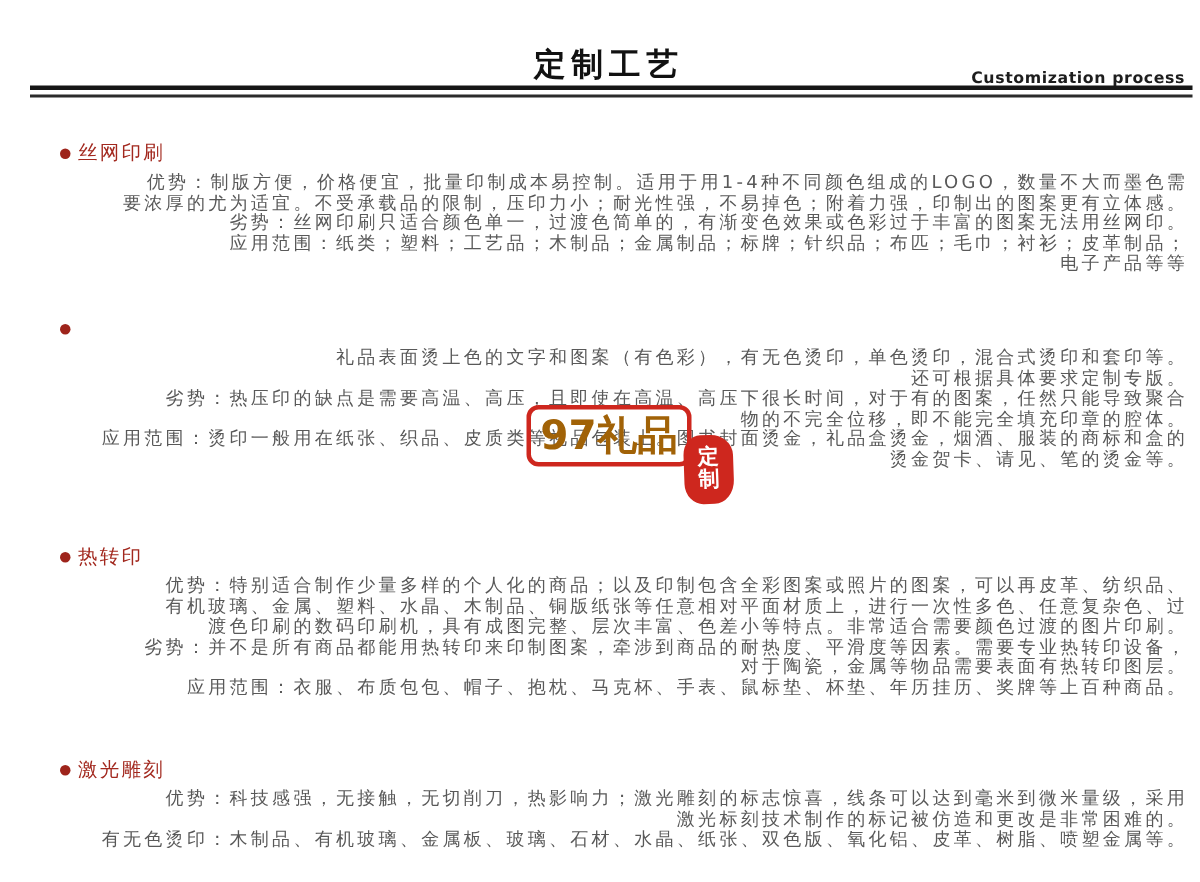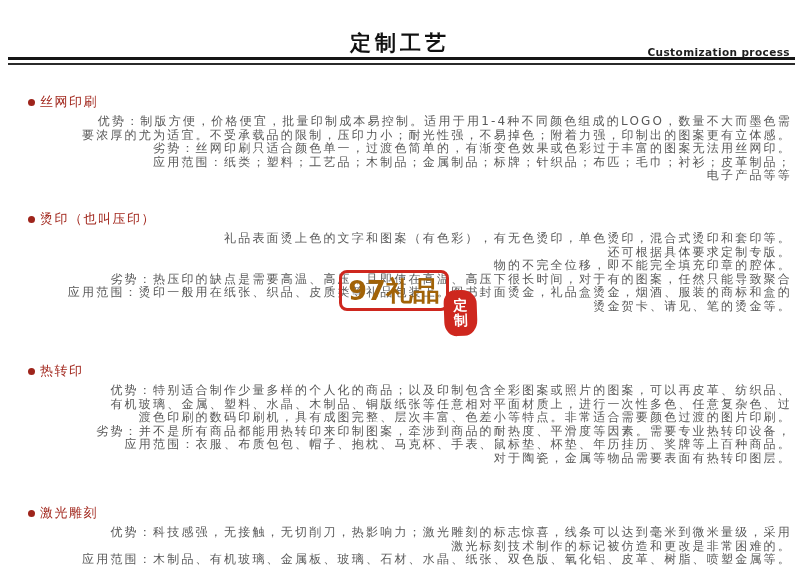--- a/index.html
+++ b/index.html
@@ -3,21 +3,21 @@
 <meta charset="utf-8">
 <style>
   html, body { margin:0; padding:0; }
   body {
     width:800px; height:588px;
     background:#ffffff;
     font-family:"DejaVu Sans", sans-serif;
     position:relative;
     overflow:hidden;
   }
-  .page { position:absolute; inset:0; }
+  .page { position:absolute; inset:0;margin-left:12px; }
 
   .title {
     position:absolute; top:29px; left:0; width:100%;
     text-align:center;
     font-size:21px; font-weight:bold; color:#111111;
     letter-spacing:4px;
   }
   .subtitle {
     position:absolute; top:46px; right:10px;
     font-size:10.5px; font-weight:bold; color:#1d1d1d;
@@ -95,56 +95,55 @@
       <div class="ln">要浓厚的尤为适宜。不受承载品的限制，压印力小；耐光性强，不易掉色；附着力强，印制出的图案更有立体感。</div>
       <div class="ln">劣势：丝网印刷只适合颜色单一，过渡色简单的，有渐变色效果或色彩过于丰富的图案无法用丝网印。</div>
       <div class="ln">应用范围：纸类；塑料；工艺品；木制品；金属制品；标牌；针织品；布匹；毛巾；衬衫；皮革制品；</div>
       <div class="ln">电子产品等等</div>
     </div>
   </section>
 
   <section class="sec sec-2">
     <div class="sec-h">
       <span class="bullet"></span>
-      <span class="sec-title">烫印（也叫压印）</span>
     </div>
     <div class="sec-b">
       <div class="ln">礼品表面烫上色的文字和图案（有色彩），有无色烫印，单色烫印，混合式烫印和套印等。</div>
       <div class="ln">还可根据具体要求定制专版。</div>
+      <div class="ln">劣势：热压印的缺点是需要高温、高压，且即使在高温、高压下很长时间，对于有的图案，任然只能导致聚合</div>
       <div class="ln">物的不完全位移，即不能完全填充印章的腔体。</div>
-      <div class="ln">劣势：热压印的缺点是需要高温、高压，且即使在高温、高压下很长时间，对于有的图案，任然只能导致聚合</div>
       <div class="ln">应用范围：烫印一般用在纸张、织品、皮质类等礼品包装上。图书封面烫金，礼品盒烫金，烟酒、服装的商标和盒的</div>
       <div class="ln">烫金贺卡、请见、笔的烫金等。</div>
     </div>
   </section>
 
   <section class="sec sec-3">
     <div class="sec-h">
       <span class="bullet"></span>
       <span class="sec-title">热转印</span>
     </div>
     <div class="sec-b">
       <div class="ln">优势：特别适合制作少量多样的个人化的商品；以及印制包含全彩图案或照片的图案，可以再皮革、纺织品、</div>
       <div class="ln">有机玻璃、金属、塑料、水晶、木制品、铜版纸张等任意相对平面材质上，进行一次性多色、任意复杂色、过</div>
       <div class="ln">渡色印刷的数码印刷机，具有成图完整、层次丰富、色差小等特点。非常适合需要颜色过渡的图片印刷。</div>
       <div class="ln">劣势：并不是所有商品都能用热转印来印制图案，牵涉到商品的耐热度、平滑度等因素。需要专业热转印设备，</div>
+      <div class="ln">对于陶瓷，金属等物品需要表面有热转印图层。</div>
       <div class="ln">应用范围：衣服、布质包包、帽子、抱枕、马克杯、手表、鼠标垫、杯垫、年历挂历、奖牌等上百种商品。</div>
-      <div class="ln">对于陶瓷，金属等物品需要表面有热转印图层。</div>
     </div>
   </section>
 
   <section class="sec sec-4">
     <div class="sec-h">
       <span class="bullet"></span>
       <span class="sec-title">激光雕刻</span>
     </div>
     <div class="sec-b">
       <div class="ln">优势：科技感强，无接触，无切削刀，热影响力；激光雕刻的标志惊喜，线条可以达到毫米到微米量级，采用</div>
       <div class="ln">激光标刻技术制作的标记被仿造和更改是非常困难的。</div>
-      <div class="ln">应用范围：木制品、有机玻璃、金属板、玻璃、石材、水晶、纸张、双色版、氧化铝、皮革、树脂、喷塑金属等。</div>
+      <div class="ln">有无色烫印：木制品、有机玻璃、金属板、玻璃、石材、水晶、纸张、双色版、氧化铝、皮革、树脂、喷塑金属等。</div>
     </div>
   </section>
 
   <div class="wm-box">
     <span class="wm-brand">97礼品</span>
   </div>
   <div class="wm-seal">
     <span>定</span>
     <span>制</span>
   </div>

